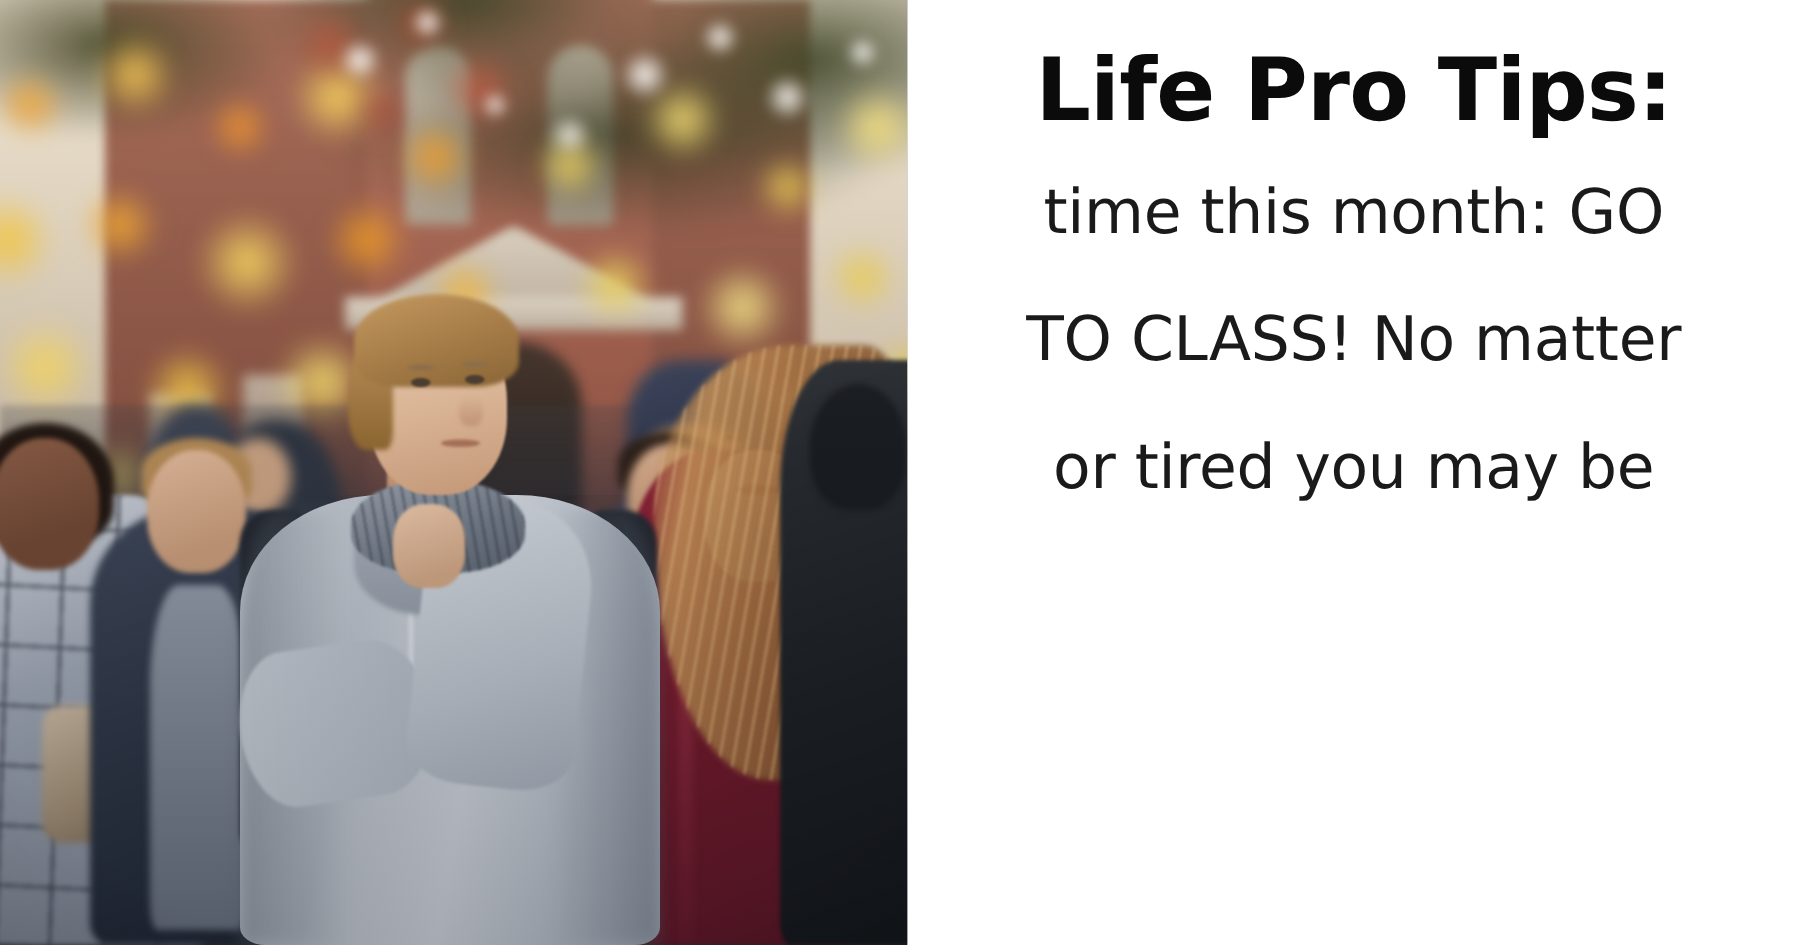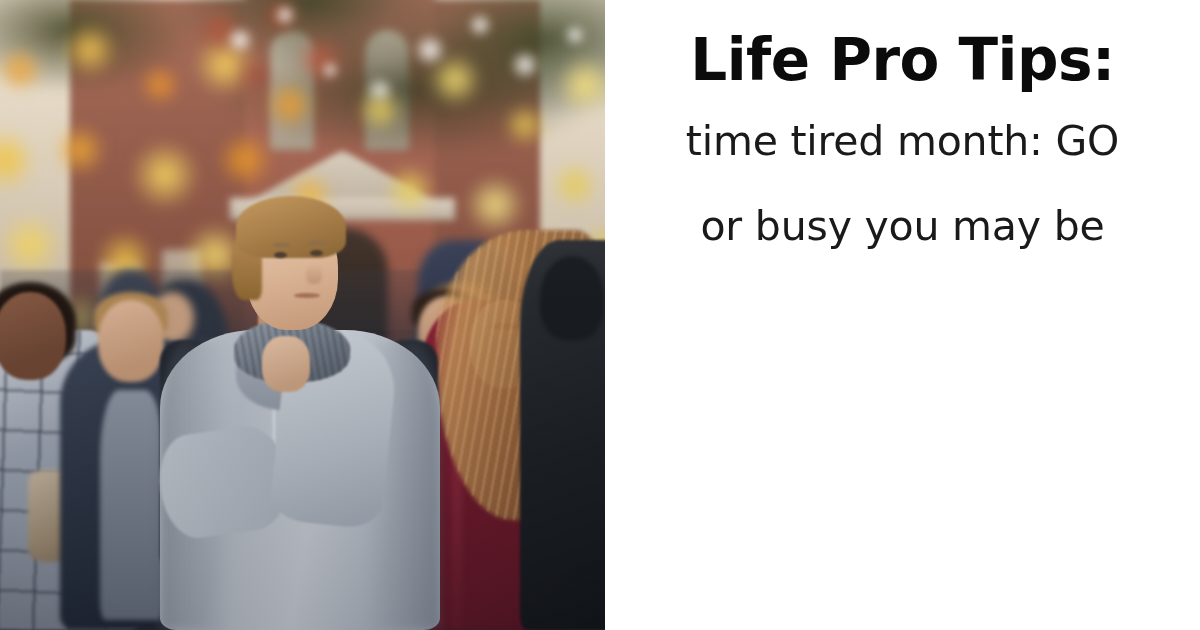--- a/index.html
+++ b/index.html
@@ -685,18 +685,19 @@
       </div>
 
       <div class="photo-tone"></div>
       <div class="photo-vignette"></div>
     </div>
   </div>
 
   <div class="text-panel">
     <h1 class="headline">Life Pro Tips:</h1>
     <div class="body-copy">
-      <span class="body-line">time tired month: GO</span>
-      <span class="body-line">or busy you may be</span>
+      <span class="body-line">time this month: GO</span>
+      <span class="body-line">TO CLASS! No matter</span>
+      <span class="body-line">or tired you may be</span>
     </div>
   </div>
 
 </div>
 
 </body></html>

